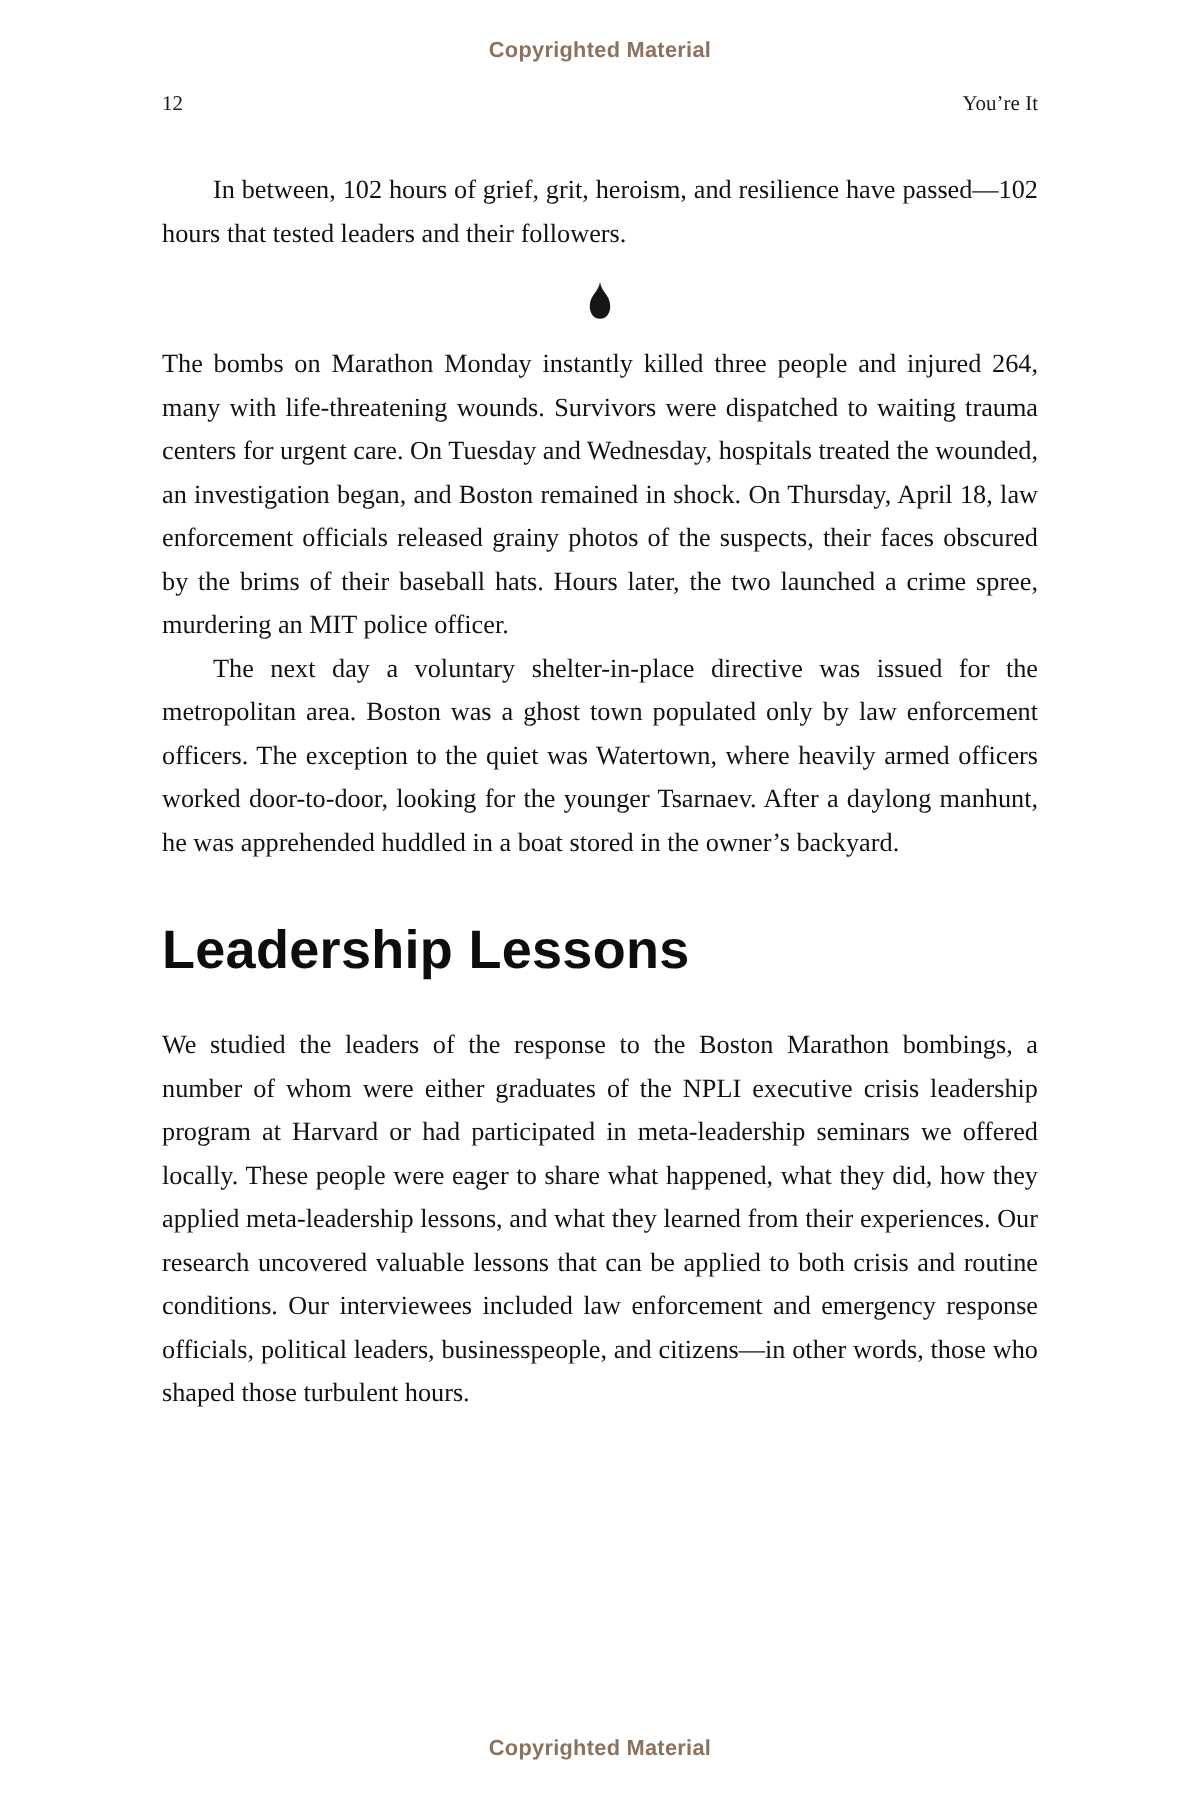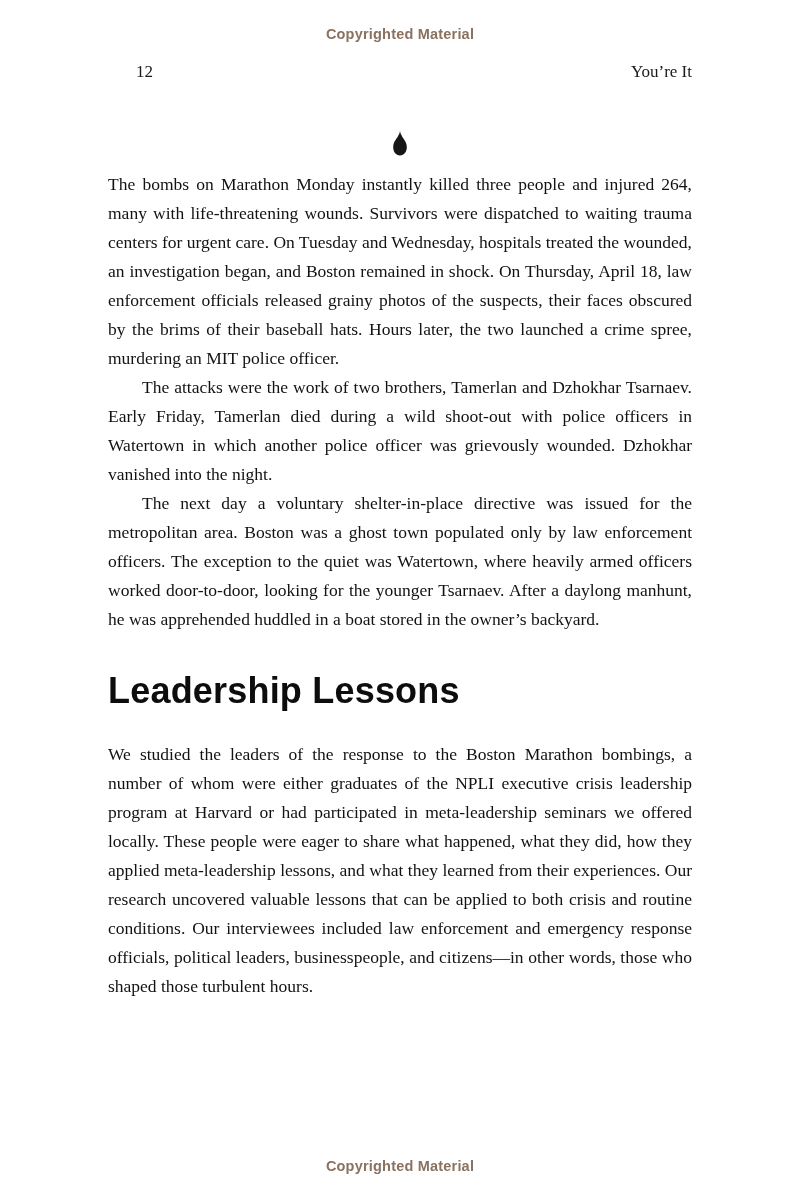--- a/index.html
+++ b/index.html
@@ -32,23 +32,22 @@
   .copyright.bottom { bottom: 26px; }
 
   .header {
     position: absolute;
     top: 62px;
     left: 108px;
     right: 108px;
     display: flex;
     justify-content: space-between;
     align-items: flex-end;
-    font-size: 17px;
+    font-size: 14px;
     color: #1a1a1a;
-    margin-left: 28px;
   }
 
   .content {
     position: absolute;
     top: 112px;
     left: 108px;
     right: 108px;
   }
   .content p {
     margin: 0;
@@ -83,30 +82,30 @@
 
   <div class="copyright top">Copyrighted Material</div>
 
   <div class="header">
     <span>12</span>
     <span>You’re It</span>
   </div>
 
   <div class="content">
 
+    <p class="indent">In between, 102 hours of grief, grit, heroism, and resilience have passed—102 hours that tested leaders and their followers.</p>
 
     <div class="ornament">
       <svg width="20" height="28" viewBox="0 0 20 28" aria-hidden="true">
         <path d="M10 1 C10.8 7.2 16.6 10 16.8 16.6 C17 22 14 25.5 10 25.5 C6 25.5 3 22 3.2 16.6 C3.4 10 9.2 7.2 10 1 Z" fill="#161616"></path>
       </svg>
     </div>
 
     <p>The bombs on Marathon Monday instantly killed three people and injured 264, many with life-threatening wounds. Survivors were dispatched to waiting trauma centers for urgent care. On Tuesday and Wednesday, hospitals treated the wounded, an investigation began, and Boston remained in shock. On Thursday, April 18, law enforcement officials released grainy photos of the suspects, their faces obscured by the brims of their baseball hats. Hours later, the two launched a crime spree, murdering an MIT police officer.</p>
 
-    <p class="indent">The attacks were the work of two brothers, Tamerlan and Dzhokhar Tsarnaev. Early Friday, Tamerlan died during a wild shoot-out with police officers in Watertown in which another police officer was grievously wounded. Dzhokhar vanished into the night.</p>
 
     <p class="indent">The next day a voluntary shelter-in-place directive was issued for the metropolitan area. Boston was a ghost town populated only by law enforcement officers. The exception to the quiet was Watertown, where heavily armed officers worked door-to-door, looking for the younger Tsarnaev. After a daylong manhunt, he was apprehended huddled in a boat stored in the owner’s backyard.</p>
 
 
     <h1 class="section-heading">Leadership Lessons</h1>
 
     <p>We studied the leaders of the response to the Boston Marathon bombings, a number of whom were either graduates of the NPLI executive crisis leadership program at Harvard or had participated in meta-leadership seminars we offered locally. These people were eager to share what happened, what they did, how they applied meta-leadership lessons, and what they learned from their experiences. Our research uncovered valuable lessons that can be applied to both crisis and routine conditions. Our interviewees included law enforcement and emergency response officials, political leaders, businesspeople, and citizens—in other words, those who shaped those turbulent hours.</p>
 
   </div>
 

